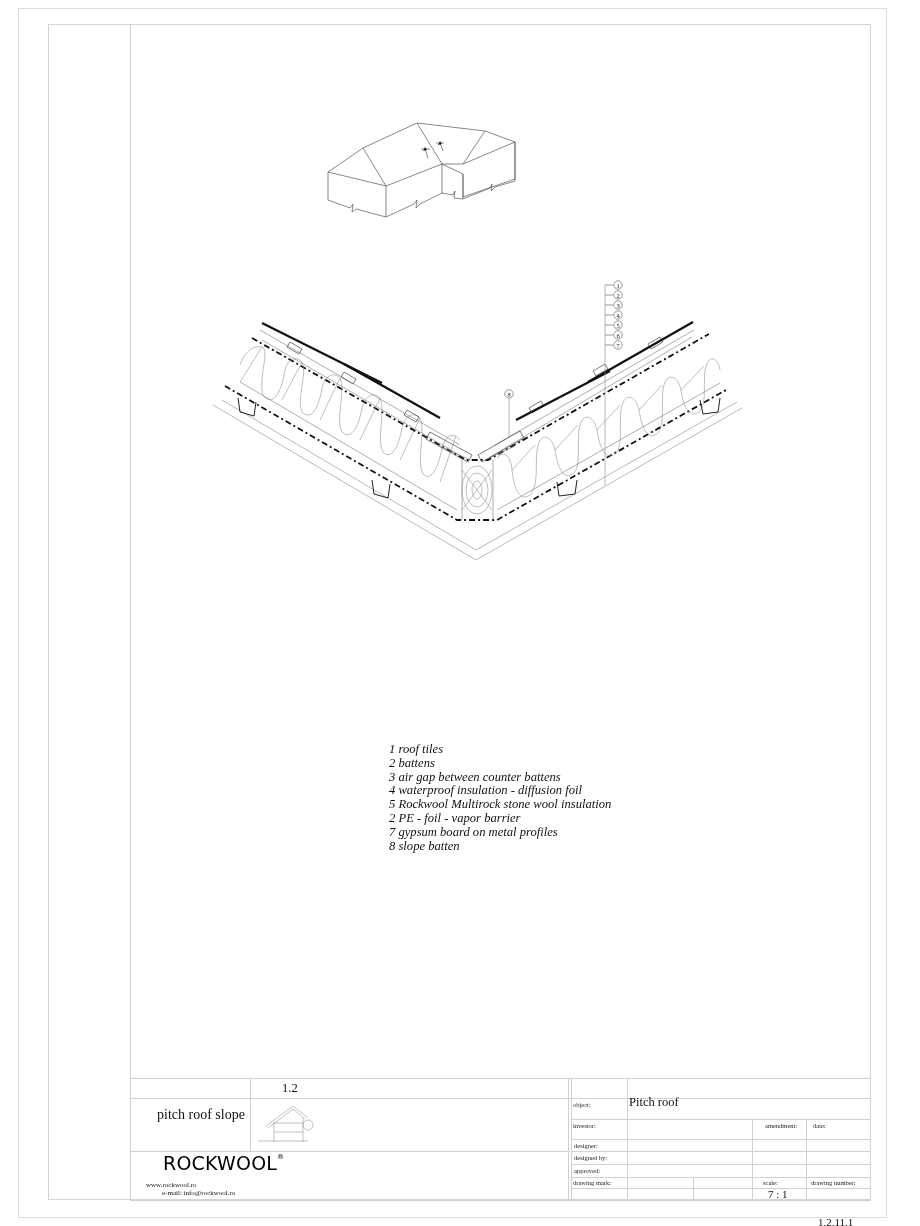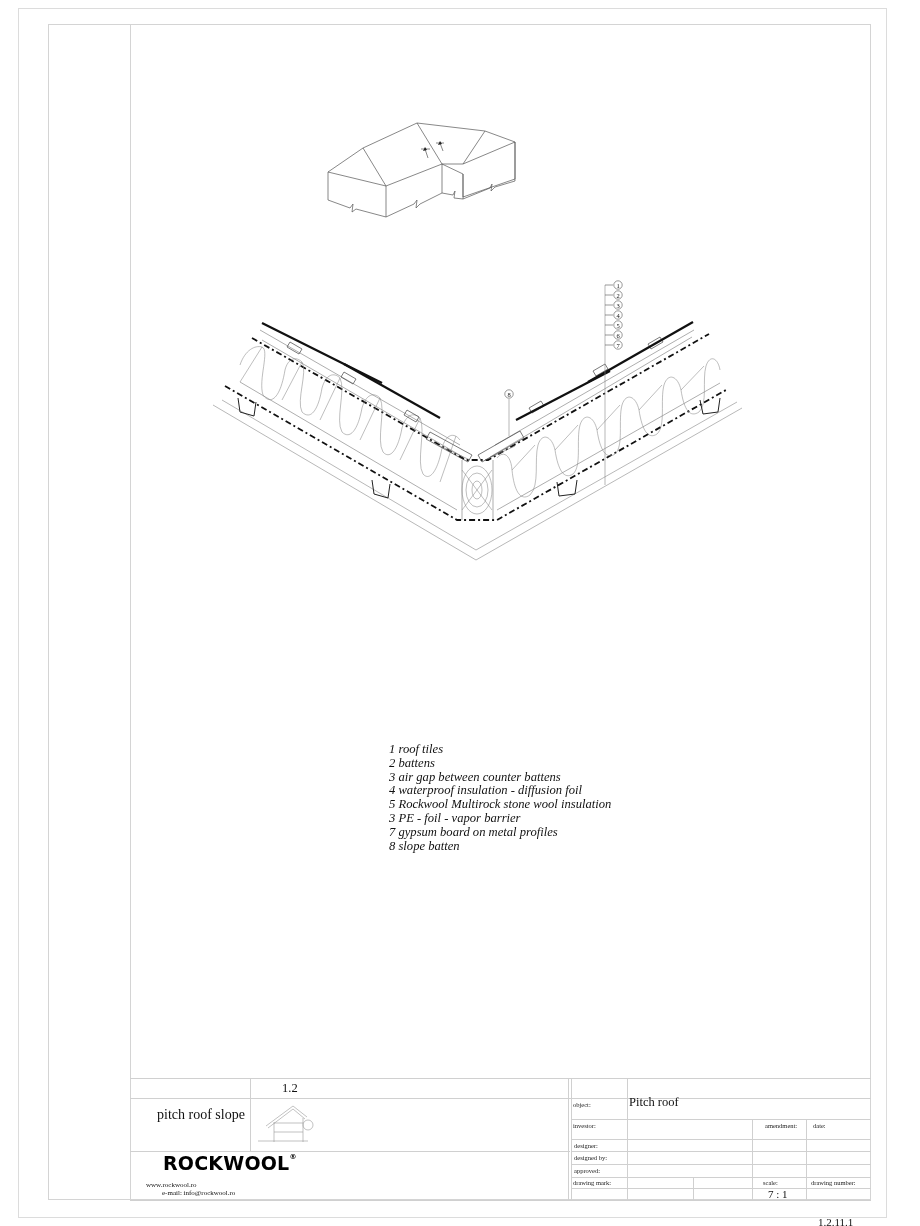--- a/index.html
+++ b/index.html
@@ -9,21 +9,21 @@
   .inner-frame { left:48px; top:24px; width:823px; height:1176px; border:1px solid #d4d4d4; box-sizing:border-box; }
   .margin-line { left:130px; top:24px; width:1px; height:1176px; background:#d4d4d4; }
   svg.drawing { position:absolute; left:0; top:0; }
   .legend { left:389px; top:743px; font-size:12.6px; line-height:13.8px; }
   .legend div { white-space:nowrap;font-style:italic; }
   .tb-line { position:absolute; background:#d0d0d0; }
   .tb-text { position:absolute; white-space:nowrap; }
   .small { font-size:6.5px; color:#222; }
   .mid { font-size:14px; }
   .big { font-size:12.5px; }
-  .logo { font-family:"DejaVu Sans", sans-serif; font-weight:700; font-size:19px; letter-spacing:0.2px; color:#000; }
+  .logo { font-family:"DejaVu Sans", sans-serif; font-weight:400; font-size:19px; letter-spacing:0.2px; color:#000; }
   .logo sup { font-size:7px; vertical-align:top; position:relative; top:1px; }
 </style>
 </head>
 <body>
 
 <div class="abs outer-frame"></div>
 <div class="abs inner-frame"></div>
 <div class="abs margin-line"></div>
 
 <svg class="drawing" width="920" height="1226" viewBox="0 0 920 1226">
@@ -168,21 +168,21 @@
     <line x1="258" y1="1141" x2="274" y2="1141"></line>
   </g>
 </svg>
 
 <div class="abs legend">
   <div>1 roof tiles</div>
   <div>2 battens</div>
   <div>3 air gap between counter battens</div>
   <div>4 waterproof insulation - diffusion foil</div>
   <div>5 Rockwool Multirock stone wool insulation</div>
-  <div>3 PE - foil - vapor barrier</div>
+  <div>2 PE - foil - vapor barrier</div>
   <div>7 gypsum board on metal profiles</div>
   <div>8 slope batten</div>
 </div>
 
 <div>
   <div class="tb-line" style="left:130px;top:1078px;width:741px;height:1px;"></div>
   <div class="tb-line" style="left:130px;top:1098px;width:741px;height:1px;"></div>
   <div class="tb-line" style="left:130px;top:1151px;width:440px;height:1px;"></div>
   <div class="tb-line" style="left:250px;top:1078px;width:1px;height:73px;"></div>
   <div class="tb-line" style="left:568px;top:1078px;width:1px;height:122px;"></div>

